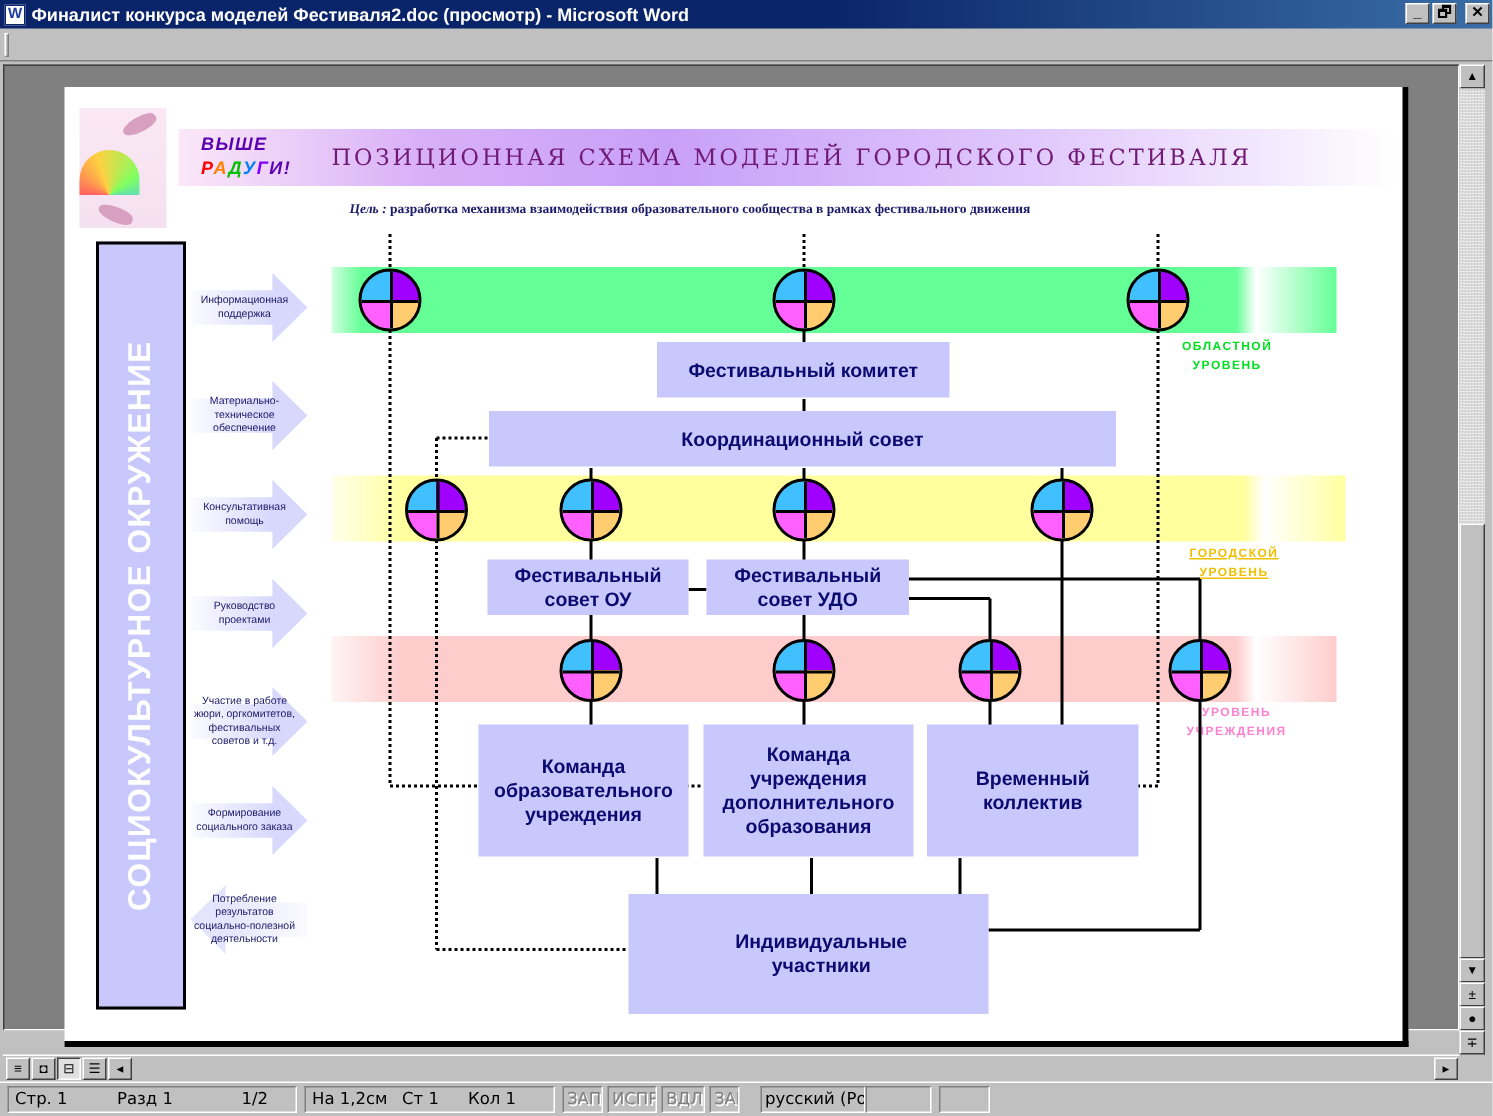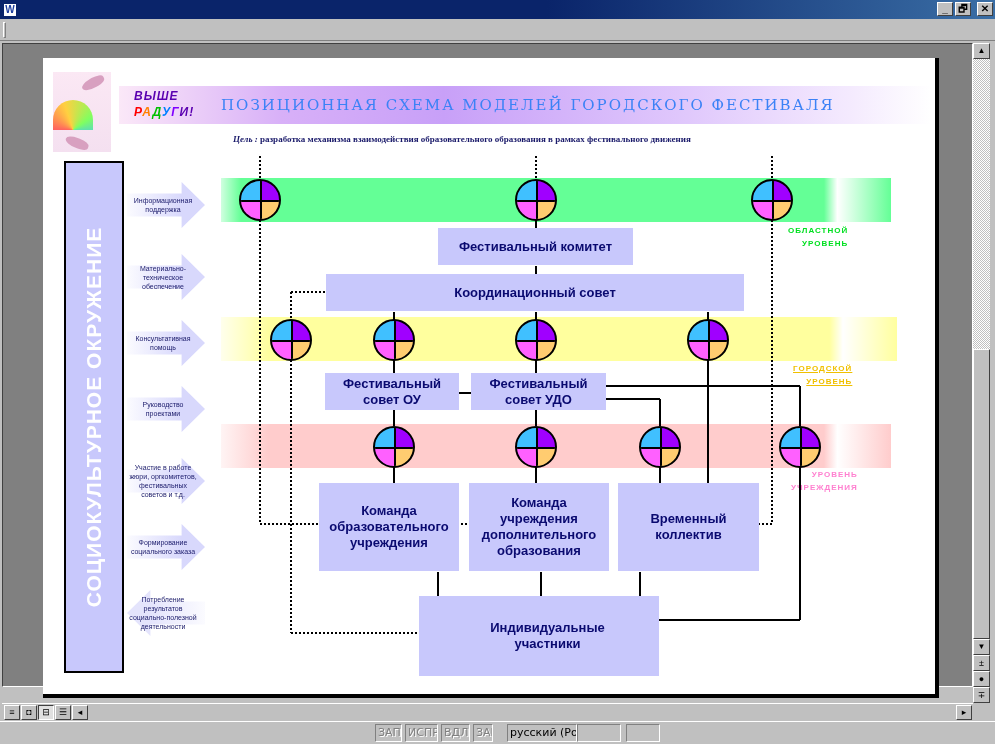--- a/index.html
+++ b/index.html
@@ -27,45 +27,46 @@
   .sb-panel span { position: absolute; top: 0; }
   .sb-panel.dim { color: #808080; text-shadow: 1px 1px 0 #fff; padding-left: 2px; }
 
   
   .logo { position: absolute; left: 10px; top: 14px; width: 58px; height: 80px; background: linear-gradient(180deg, #fbe8f4, #f4e0f0); }
   .rainbow { position: absolute; left: 0; top: 28px; width: 40px; height: 30px; border-radius: 40px 40px 0 0; background: conic-gradient(from 270deg at 50% 100%, #ff6060, #ffd040, #80ff60, #40c0ff, #a060ff, #ff6060); }
   .dove { position: absolute; width: 24px; height: 10px; background: #d8a0c0; border-radius: 50% 50% 40% 60%; }
   .header-band { position: absolute; left: 76px; top: 28px; width: 812px; height: 38px; background: linear-gradient(90deg, #fbe8f8 0%, #d8b0f8 20%, #c8a0f8 40%, #e0c8fc 70%, #f4eafe 90%, #fff 100%); }
   .brand1 { position: absolute; left: 91px; top: 31px; font-weight: bold; font-style: italic; font-size: 12px; color: #5a00b0; letter-spacing: 1px; }
   .brand2 { position: absolute; left: 91px; top: 47px; font-weight: bold; font-style: italic; font-size: 12px; letter-spacing: 1px; }
-  .main-title { position: absolute; left: 178px; top: 38px; font-family: "DejaVu Serif", serif; font-size: 15px; color: #3b82f6; letter-spacing: 2px; }
+  .main-title { position: absolute; left: 178px; top: 38px; font-family: "DejaVu Serif", serif; font-size: 15px; color: #701a75; letter-spacing: 2px; }
   .goal { position: absolute; left: 190px; top: 76px; font-family: "Liberation Serif", serif; font-size: 9px; font-weight: bold; color: #1a1a6a; white-space: nowrap; }
   .goal i { font-style: italic; }
   .side-box { position: absolute; left: 21px; top: 103px; width: 60px; height: 512px; background: #c8c8fc; border: 2px solid #000; }
   .side-text { position: absolute; left: 50%; top: 50%; transform: translate(-50%,-50%) rotate(-90deg); white-space: nowrap; font-weight: bold; font-size: 21px; color: #fff; letter-spacing: 1px; }
   .arrow { position: absolute; left: 84px; width: 78px; height: 46px; }
   .arrow .shape { position: absolute; inset: 0; background: linear-gradient(90deg, rgba(216,216,252,0.1), #d8d8fc 70%); clip-path: polygon(0 25%, 70% 25%, 70% 0, 100% 50%, 70% 100%, 70% 75%, 0 75%); }
   .arrow.left .shape { background: linear-gradient(270deg, rgba(216,216,252,0.1), #e4e4fc 70%); clip-path: polygon(30% 0, 30% 25%, 100% 25%, 100% 75%, 30% 75%, 30% 100%, 0 50%); }
   .arrow .label { position: absolute; left: 0; right: 6px; top: 50%; transform: translateY(-50%); text-align: center; font-size: 7px; line-height: 9px; color: #1a1a6a; }
   .band { position: absolute; height: 44px; }
   .band-green { left: 178px; top: 120px; width: 670px; background: linear-gradient(90deg, rgba(100,255,150,0.3) 0, #64ff96 3%, #64ff96 90%, #fff 92%, #64ff96 100%); }
   .band-yellow { left: 178px; top: 259px; width: 676px; background: linear-gradient(90deg, rgba(255,255,160,0.2) 0, #ffff9e 7%, #ffff9e 90%, #fff 92%, #ffff9e 100%); }
   .band-pink { left: 178px; top: 366px; width: 670px; background: linear-gradient(90deg, rgba(255,200,200,0.2) 0, #ffcccc 7%, #ffcccc 90%, #fff 92%, #ffcccc 100%); }
-  .level-label { position: absolute; font-weight: bold; font-size: 8px; text-align: right; line-height: 13px; letter-spacing: 1px; }
+  .level-label { position: absolute; font-weight: bold; font-size: 8px; text-align: center; line-height: 13px; letter-spacing: 1px; }
   .node { position: absolute; width: 42px; height: 42px; border-radius: 50%; border: 2px solid #000; overflow: hidden; background: conic-gradient(#a000ff 0 25%, #ffcc70 0 50%, #ff60ff 0 75%, #40c0ff 0 100%); }
   .node::before { content: ""; position: absolute; left: 19px; top: 0; width: 2px; height: 100%; background: #000; }
   .node::after { content: ""; position: absolute; top: 19px; left: 0; height: 2px; width: 100%; background: #000; }
   .box { position: absolute; background: #c8c8fc; color: #0a0a70; font-weight: bold; font-size: 13px; display: flex; align-items: center; justify-content: center; text-align: center; line-height: 16px; white-space: pre-line; }
   svg.lines { position: absolute; left: 0; top: 0; width: 896px; height: 640px; }
 </style>
 </head>
 <body>
 
 <div class="titlebar">
   <div class="app-icon">W</div>
+  <span>Финалист конкурса моделей Фестиваля2.doc (просмотр) - Microsoft Word</span>
   <div class="win-btns">
     <div class="win-btn">_</div>
     <div class="win-btn">🗗</div>
     <div class="gap"></div>
     <div class="win-btn">✕</div>
   </div>
 </div>
 
 <div class="menubar">
   <div class="grip"></div>
@@ -77,21 +78,21 @@
       <div class="dove" style="left:28px;top:6px;transform:rotate(-30deg)"></div>
       <div class="rainbow"></div>
       <div class="dove" style="left:12px;top:66px;transform:rotate(20deg)"></div>
     </div>
     <div class="header-band"></div>
     <div class="brand1">ВЫШЕ</div>
     <div class="brand2" id="brand2"><span style="color: rgb(255, 0, 0);">Р</span><span style="color: rgb(255, 128, 0);">А</span><span style="color: rgb(0, 192, 0);">Д</span><span style="color: rgb(0, 128, 255);">У</span><span style="color: rgb(128, 0, 255);">Г</span><span style="color: rgb(90, 0, 176);">И!</span></div>
     <div class="main-title">ПОЗИЦИОННАЯ СХЕМА МОДЕЛЕЙ ГОРОДСКОГО ФЕСТИВАЛЯ</div>
     <div class="goal">
       <i>Цель :</i>
-      <span>разработка механизма взаимодействия образовательного образования в рамках фестивального движения</span>
+      <span>разработка механизма взаимодействия образовательного сообщества в рамках фестивального движения</span>
     </div>
 
     <div class="side-box">
       <div class="side-text">СОЦИОКУЛЬТУРНОЕ ОКРУЖЕНИЕ</div>
     </div>
     <div id="arrows">
         <div class="arrow" style="top: 124px;">
           <div class="shape"></div>
           <div class="label">Информационная поддержка</div>
         </div>
@@ -219,20 +220,30 @@
 <div class="hscroll">
   <div class="view-btn" style="left:2px">≡</div>
   <div class="view-btn" style="left:19px">◘</div>
   <div class="view-btn active" style="left:36px">⊟</div>
   <div class="view-btn" style="left:53px">☰</div>
   <div class="view-btn" style="left:70px">◂</div>
   <div class="view-btn" style="left:954px">▸</div>
 </div>
 
 <div class="statusbar">
+  <div class="sb-panel" style="left:5px;width:193px;">
+    <span style="left:4px">Стр. 1</span>
+    <span style="left:72px">Разд 1</span>
+    <span style="left:155px">1/2</span>
+  </div>
+  <div class="sb-panel" style="left:203px;width:167px;">
+    <span style="left:4px">На 1,2см</span>
+    <span style="left:64px">Ст 1</span>
+    <span style="left:108px">Кол 1</span>
+  </div>
   <div class="sb-panel dim" style="left:375px;width:27px;">ЗАП</div>
   <div class="sb-panel dim" style="left:405px;width:33px;">ИСПР</div>
   <div class="sb-panel dim" style="left:441px;width:29px;">ВДЛ</div>
   <div class="sb-panel dim" style="left:473px;width:20px;">ЗАМ</div>
   <div class="sb-panel" style="left:507px;width:70px;padding-left:2px;">русский (Ро</div>
   <div class="sb-panel" style="left:577px;width:44px;"></div>
   <div class="sb-panel" style="left:626px;width:34px;"></div>
 </div>
 
 </body></html>

